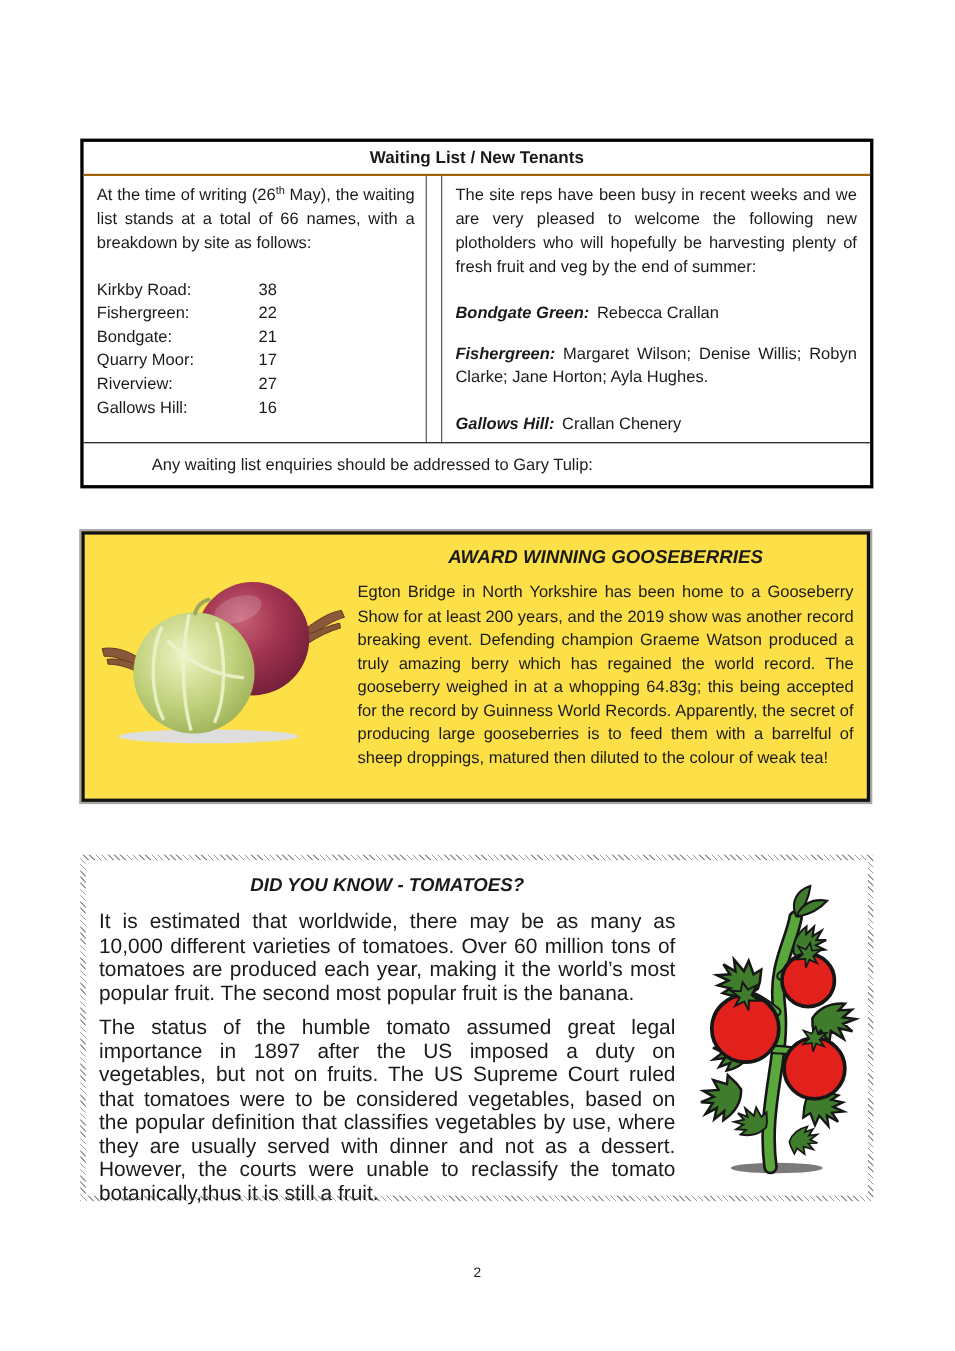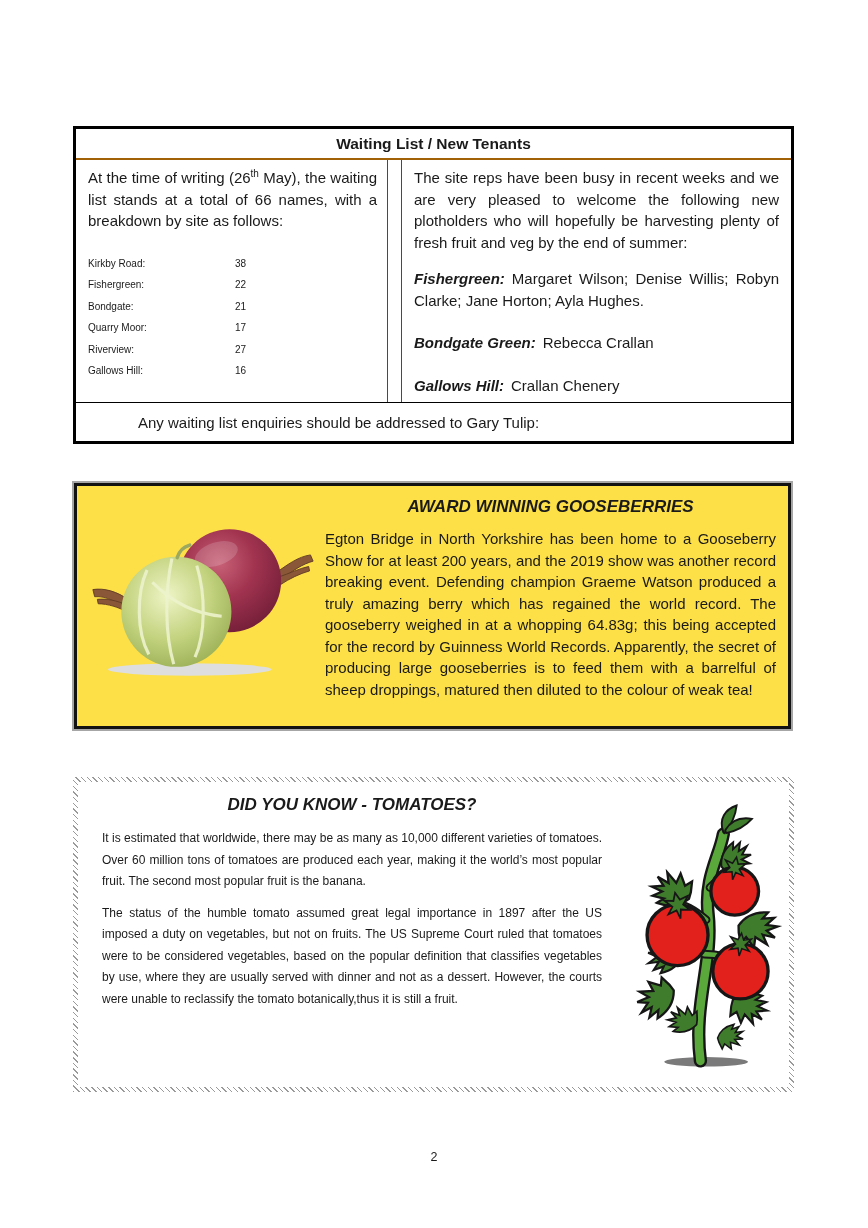--- a/index.html
+++ b/index.html
@@ -16,41 +16,41 @@
   .wl-body{display:flex;min-height:238px;}
   .wl-left{width:312px;border-right:1.5px solid #4a4a4a;padding:7px 10px 6px 12px;box-sizing:border-box;}
   .wl-gap{width:13px;}
   .wl-right{flex:1;border-left:1.5px solid #4a4a4a;padding:7px 12px 6px 12px;box-sizing:border-box;}
   .wl-footer{border-top:1.5px solid #000;padding:0 0 0 62px;height:39px;display:flex;align-items:center;font-size:15px;box-sizing:border-box;}
   .body-text{font-size:15px;line-height:21.5px;}
   .just{text-align:justify;}
   p{margin:0;}
   sup{font-size:10px;line-height:0;}
   .site-list{margin-top:21px;}
-  .site-row{display:flex;font-size:10px;line-height:21.5px;}
+  .site-row{display:flex;font-size:15px;line-height:21.5px;}
   .site-name{width:147px;}
   .tenant{margin-top:21px;font-size:15px;line-height:21.5px;}
   .tenant-first{margin-top:15px;}
   .tn-site{font-weight:bold;font-style:italic;margin-right:7px;}
 
   
   #gooseberries{left:74px;top:483px;width:717px;min-height:246px;border:3px solid #121212;
     box-shadow:0 0 0 2px #a6a6a6;background:#fde047;box-sizing:border-box;}
   .gb-inner{display:flex;padding:8px 10px 16px 10px;}
   .gb-image-col{width:232px;flex:none;display:flex;justify-content:center;padding-top:14px;}
   .gb-text-col{flex:1;padding:0 2px 0 6px;}
   .gb-title{text-align:center;font-weight:bold;font-style:italic;font-size:17px;margin:3px 0 11px;}
 
   
   #tomatoes{left:73px;top:777px;width:721px;height:315px;box-sizing:border-box;padding:5px;
     background:repeating-linear-gradient(45deg,#9a9a9a 0 1px,#ffffff 1px 4px);}
   .tm-inner{background:#fff;width:100%;height:100%;box-sizing:border-box;display:flex;padding:7px 4px 8px 12px;gap:14px;}
   .tm-text-col{width:524px;flex:none;}
   .tm-title{text-align:center;font-weight:bold;font-style:italic;font-size:17px;margin:6px 0 13px;}
-  .tm-para{text-align:justify;font-size:12px;line-height:21.5px;margin:0 12px 10px;}
+  .tm-para{text-align:justify;font-size:19px;line-height:21.5px;margin:0 0 10px;}
   .tm-image-col{flex:1;display:flex;justify-content:center;align-items:flex-start;padding-top:14px;}
 
   
   #page-number{left:0;right:0;top:1150px;text-align:center;font-size:12.5px;}
 </style>
 </head>
 <body>
 
 <div id="waiting-list" class="abs">
   <div class="wl-header">Waiting List / New Tenants</div>
@@ -80,22 +80,22 @@
           </div>
         <div class="site-row">
             <span class="site-name">Gallows Hill:</span>
             <span>16</span>
           </div>
       </div>
     </div>
     <div class="wl-gap"></div>
     <div class="wl-right">
       <p class="body-text just">The site reps have been busy in recent weeks and we are very pleased to welcome the following new plotholders who will hopefully be harvesting plenty of fresh fruit and veg by the end of summer:</p>
+      <p class="tenant"><span class="tn-site">Bondgate Green:</span><span>Rebecca Crallan</span></p>
       <p class="tenant tenant-first just"><span class="tn-site">Fishergreen:</span><span>Margaret Wilson; Denise Willis; Robyn Clarke; Jane Horton; Ayla Hughes.</span></p>
-      <p class="tenant"><span class="tn-site">Bondgate Green:</span><span>Rebecca Crallan</span></p>
       <p class="tenant"><span class="tn-site">Gallows Hill:</span><span>Crallan Chenery</span></p>
     </div>
   </div>
   <div class="wl-footer">Any waiting list enquiries should be addressed to Gary Tulip:</div>
 </div>
 
 <div id="gooseberries" class="abs">
   <div class="gb-inner">
     <div class="gb-image-col">
       <svg width="222" height="172" viewBox="0 0 250 190">

